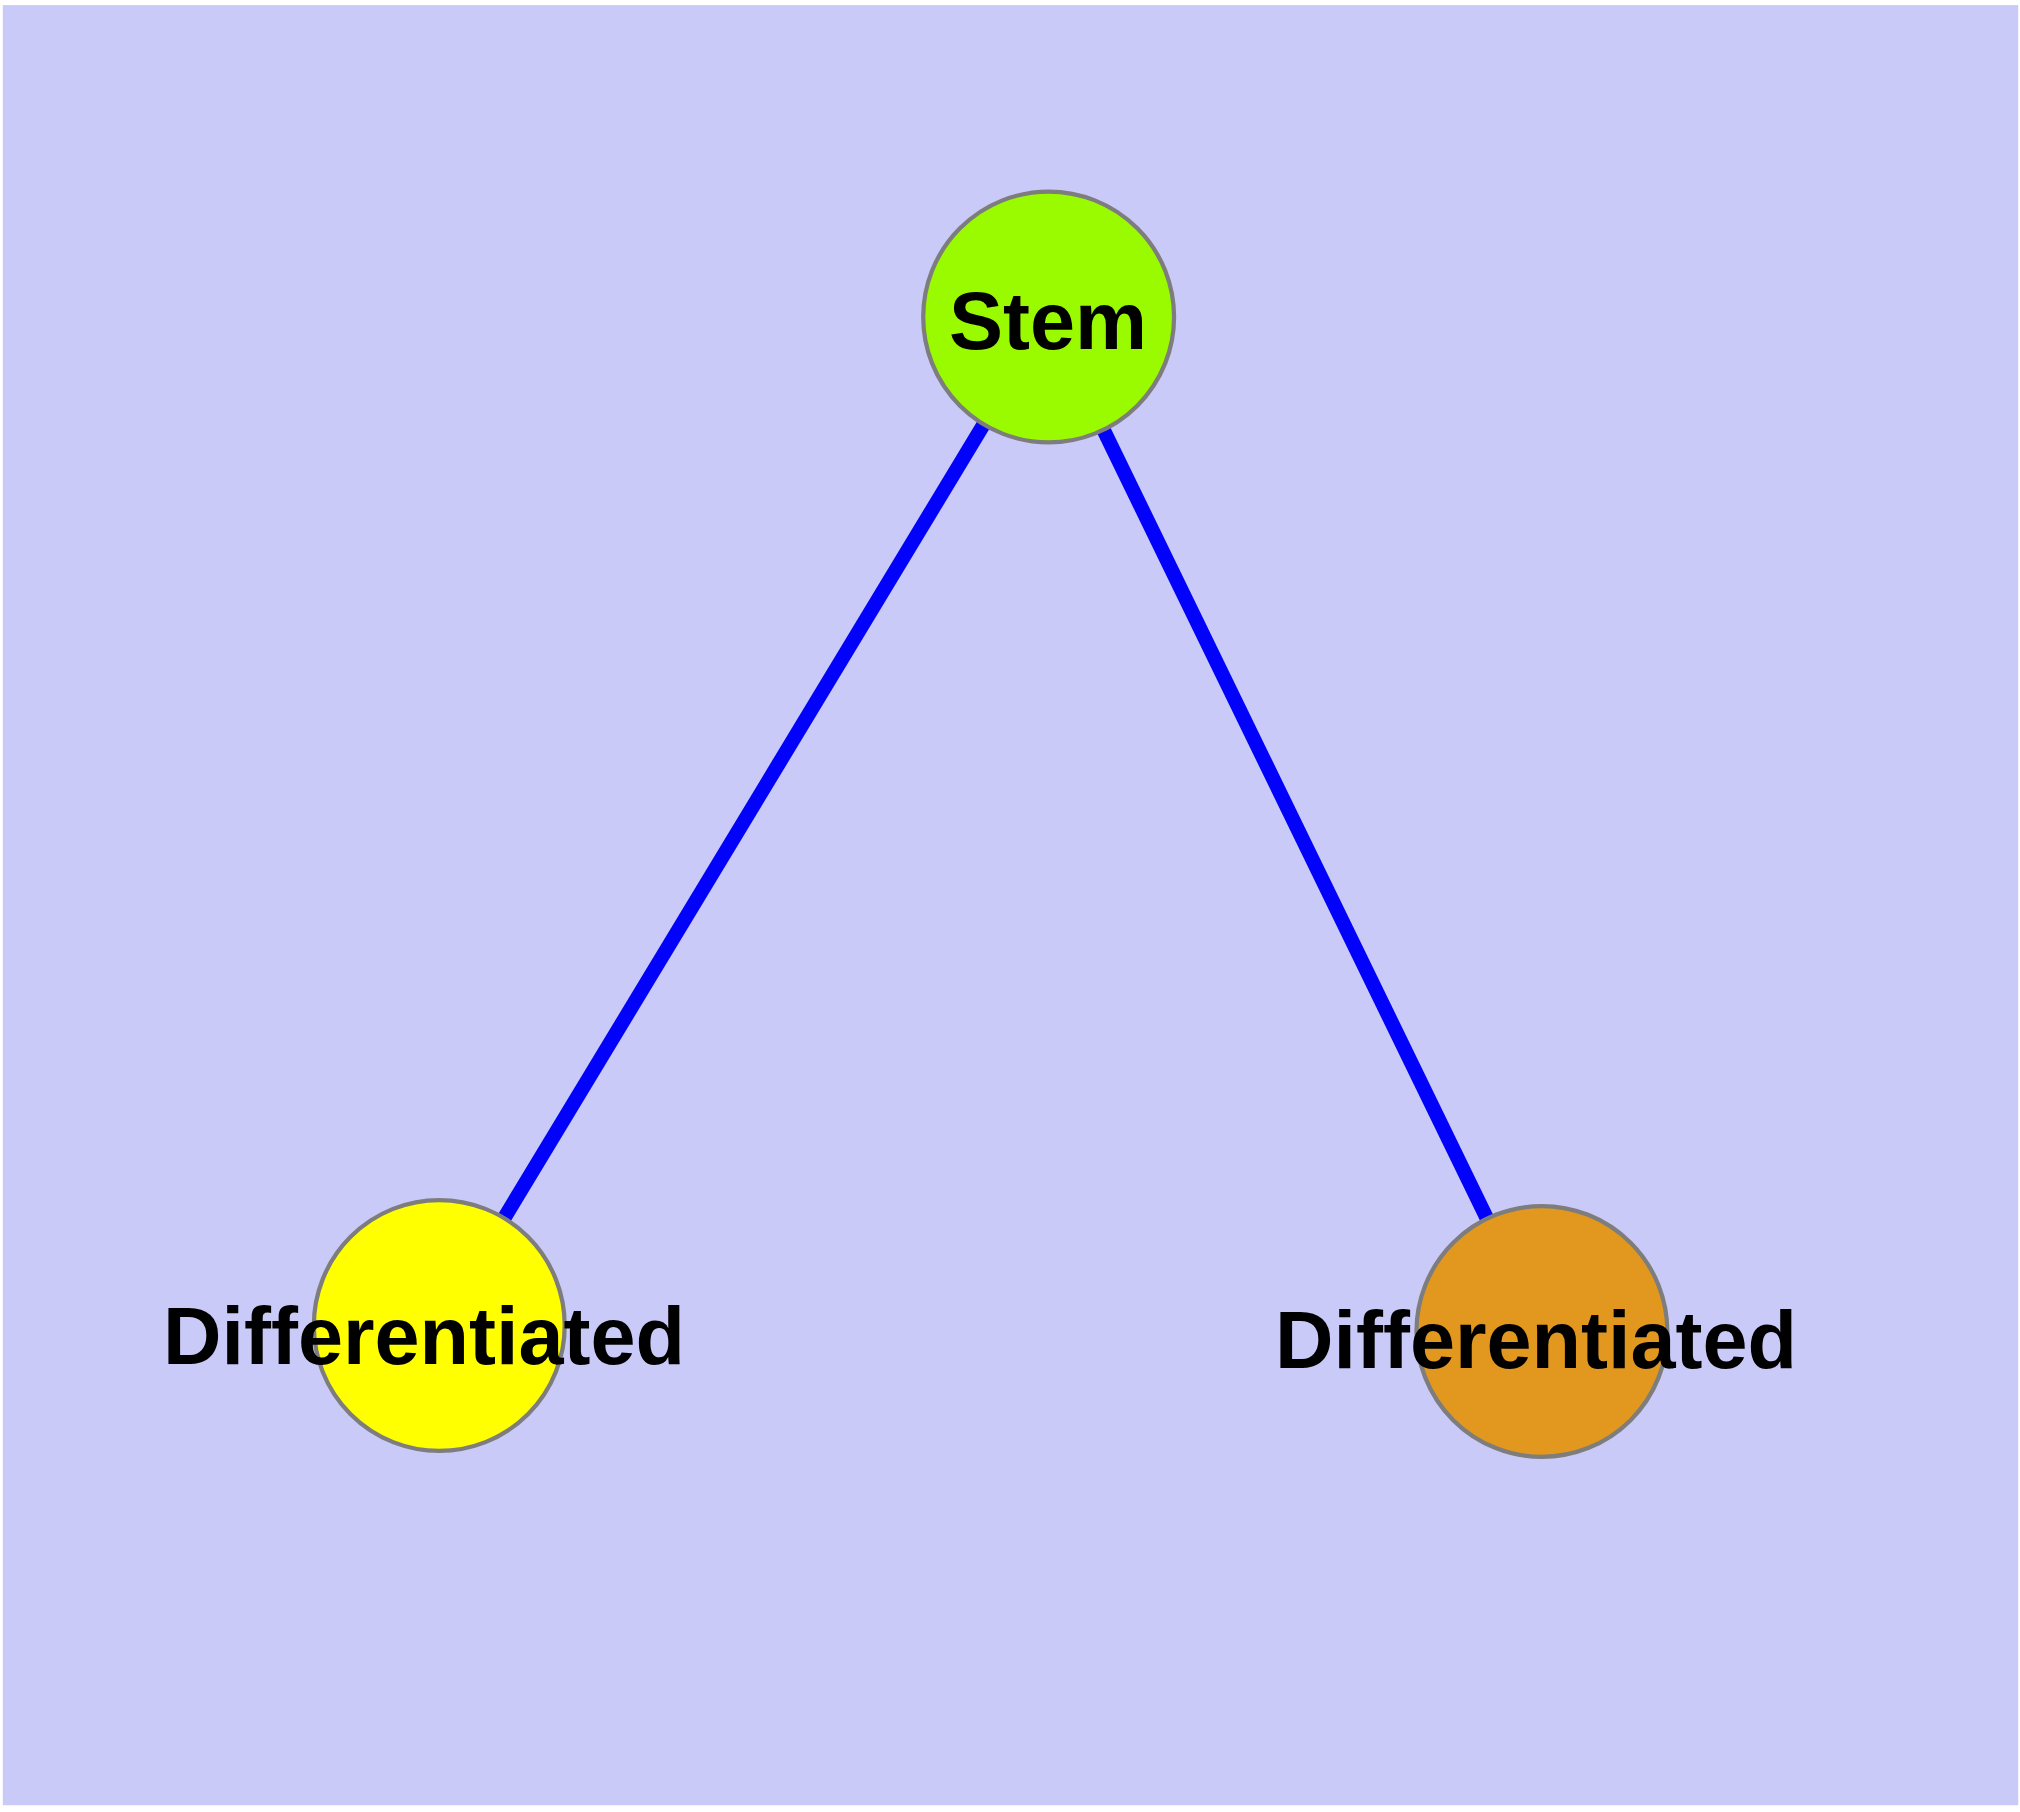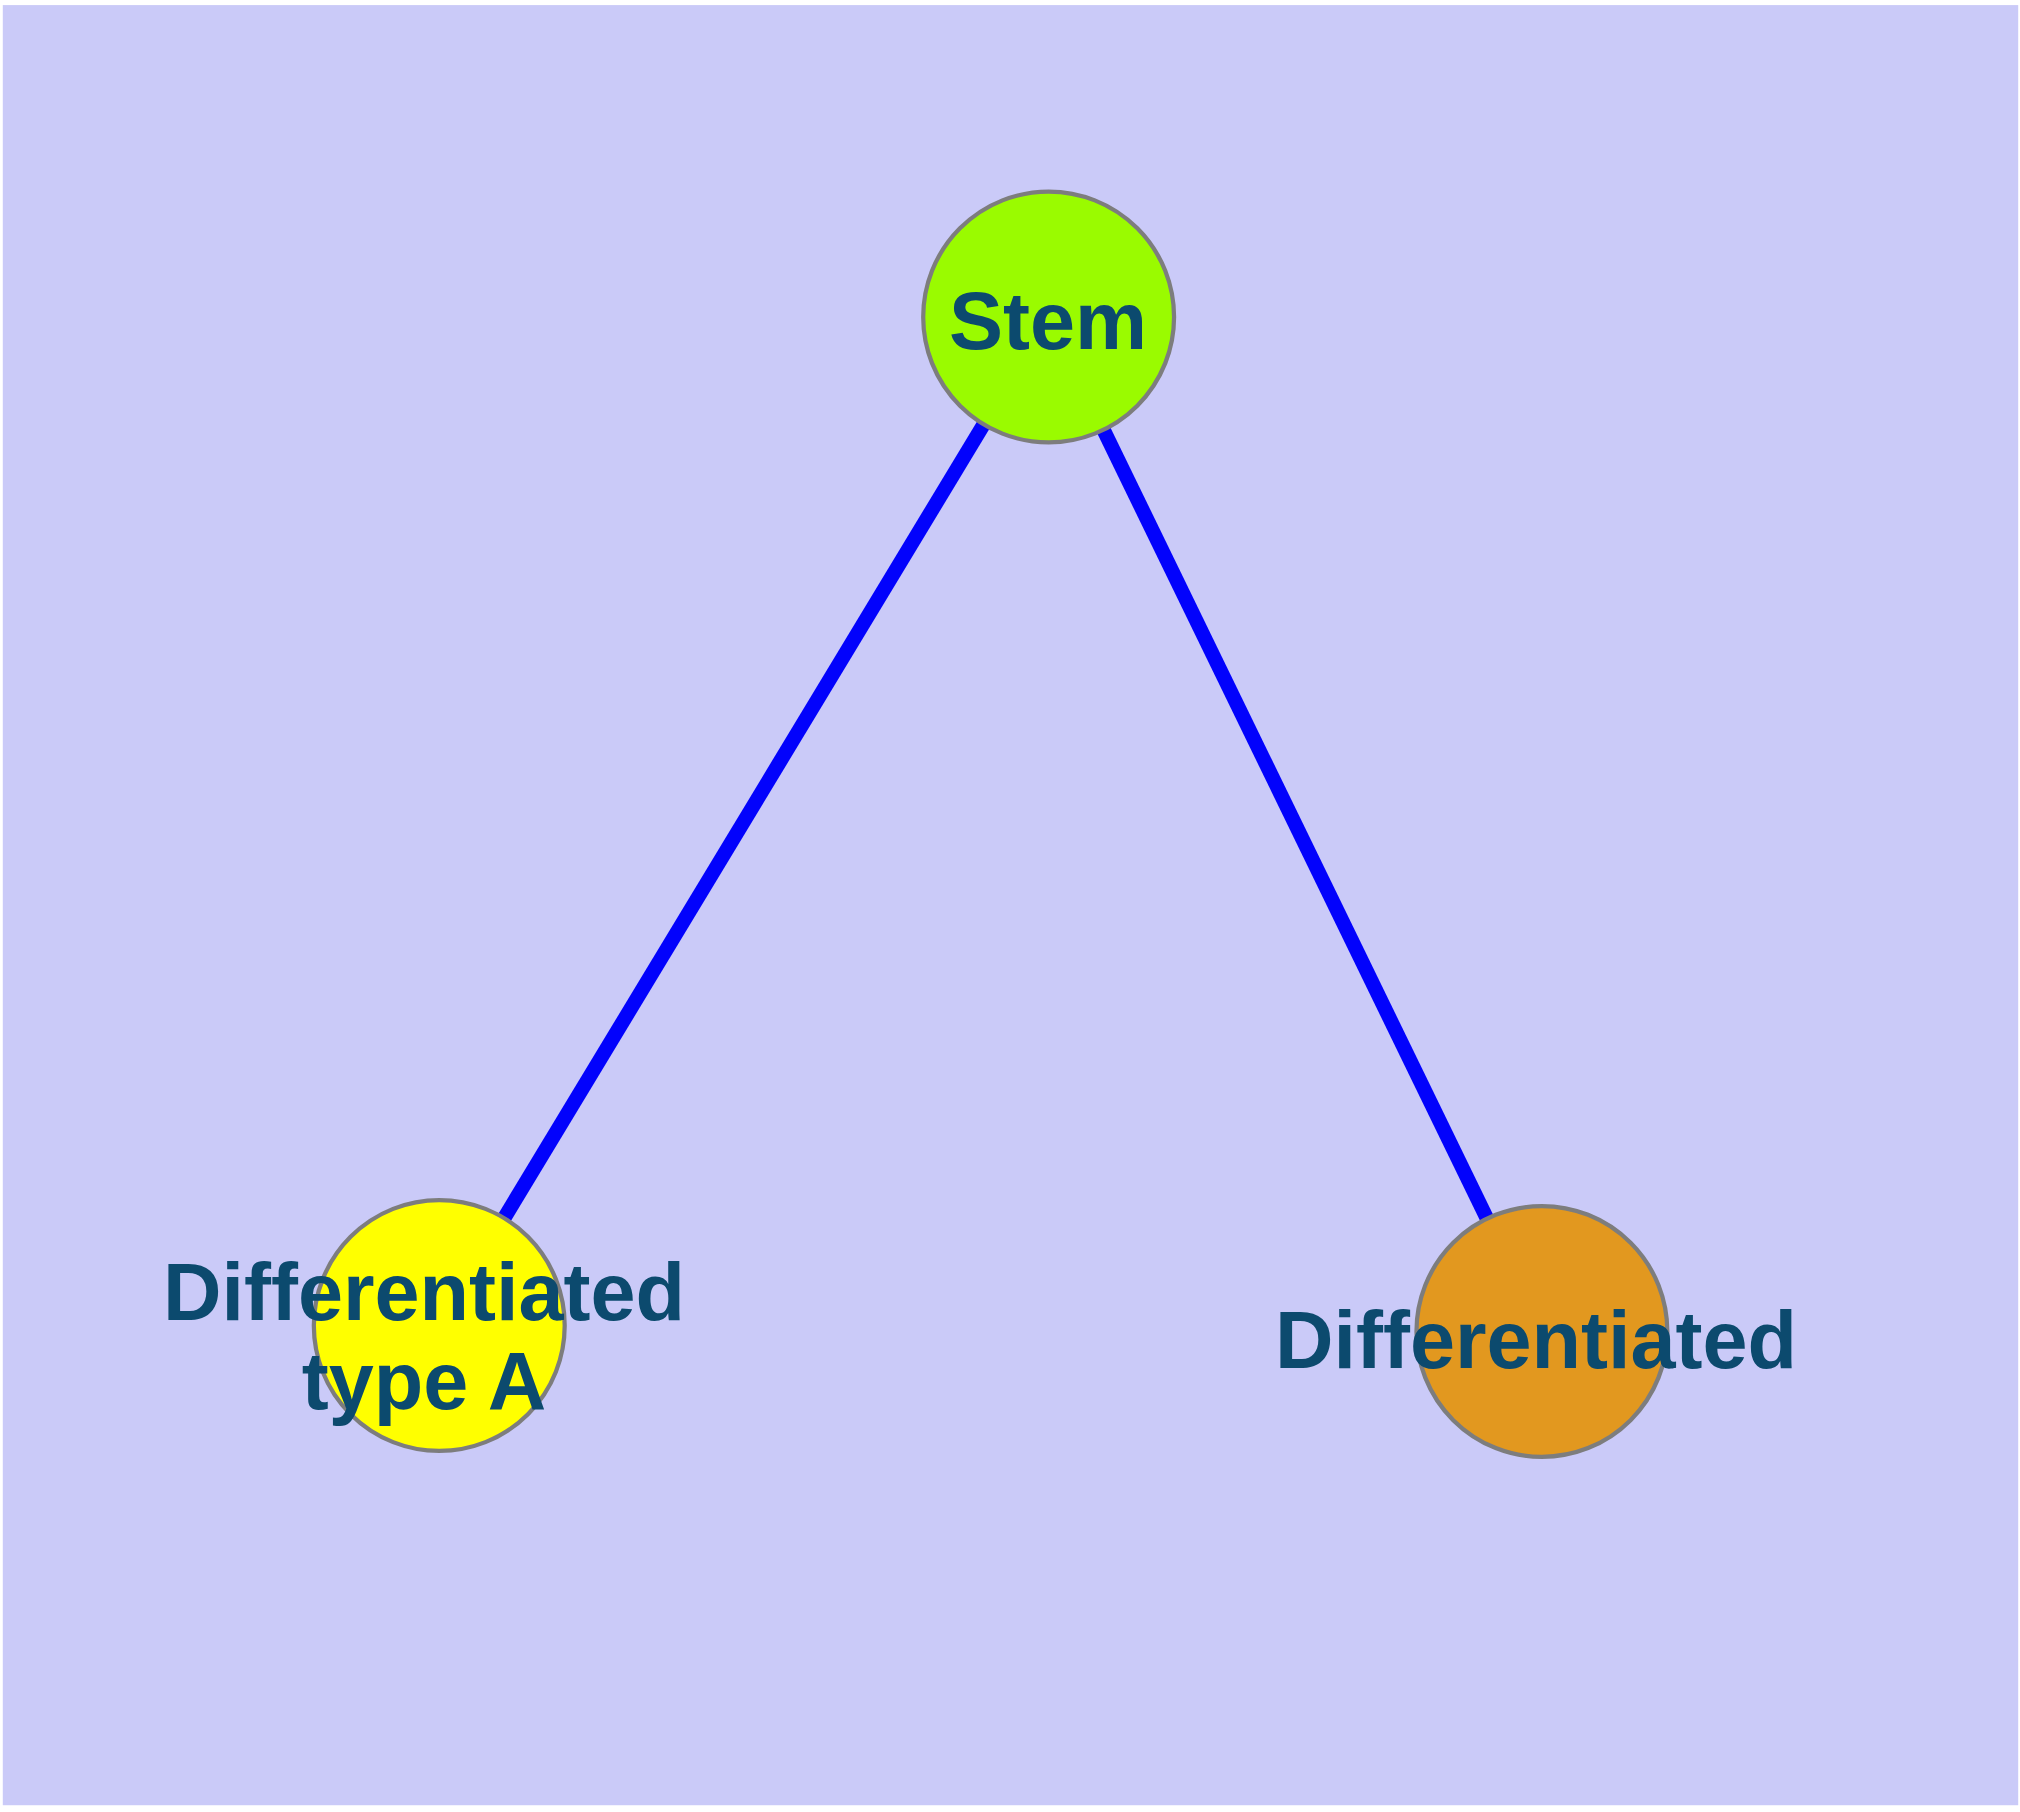--- a/index.html
+++ b/index.html
@@ -25,21 +25,21 @@
     stroke: #7d7d7d;
     stroke-width: 5;
   }
   .node-label {
     position: absolute;
     transform: translate(-50%, -50%);
     text-align: center;
     font-weight: bold;
     font-size: 81px;
     line-height: 1.1;
-    color: #0c4a6e;
+    color: #000000;
     white-space: nowrap;
   }
   .label-line { display: block; }
 </style>
 </head>
 <body>
 
 <svg class="diagram" width="2021" height="1812" viewBox="0 0 2384 2138">
 
   <rect x="3" y="6" width="2378" height="2124" fill="#CACAF8"></rect>
@@ -54,19 +54,18 @@
 
   <circle class="node-circle" cx="1819" cy="1571" r="148" fill="#E2981F"></circle>
 </svg>
 
 <div class="node-label" style="left:1048px; top:322px;">
   <span class="label-line">Stem</span>
 </div>
 
 <div class="node-label" style="left:424px; top:1337px;">
   <span class="label-line">Differentiated</span>
-  <span class="label-line">type A</span>
 </div>
 
 <div class="node-label" style="left:1536px; top:1341px;">
   <span class="label-line">Differentiated</span>
 </div>
 
 
 </body></html>

